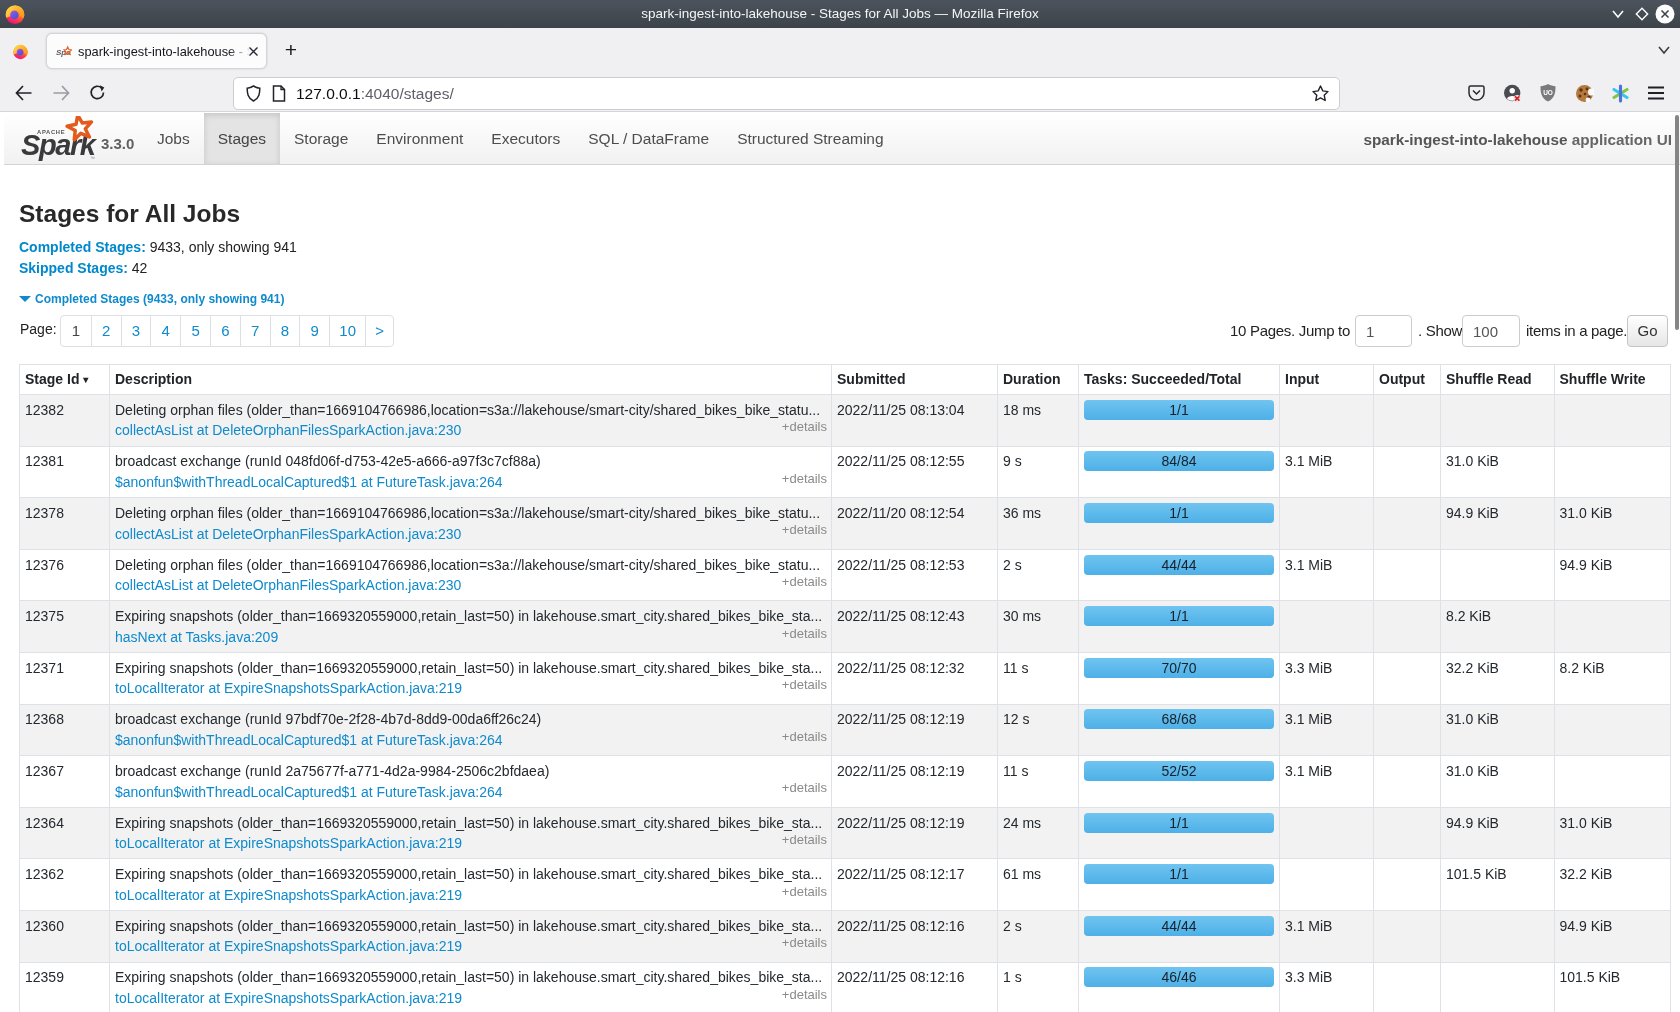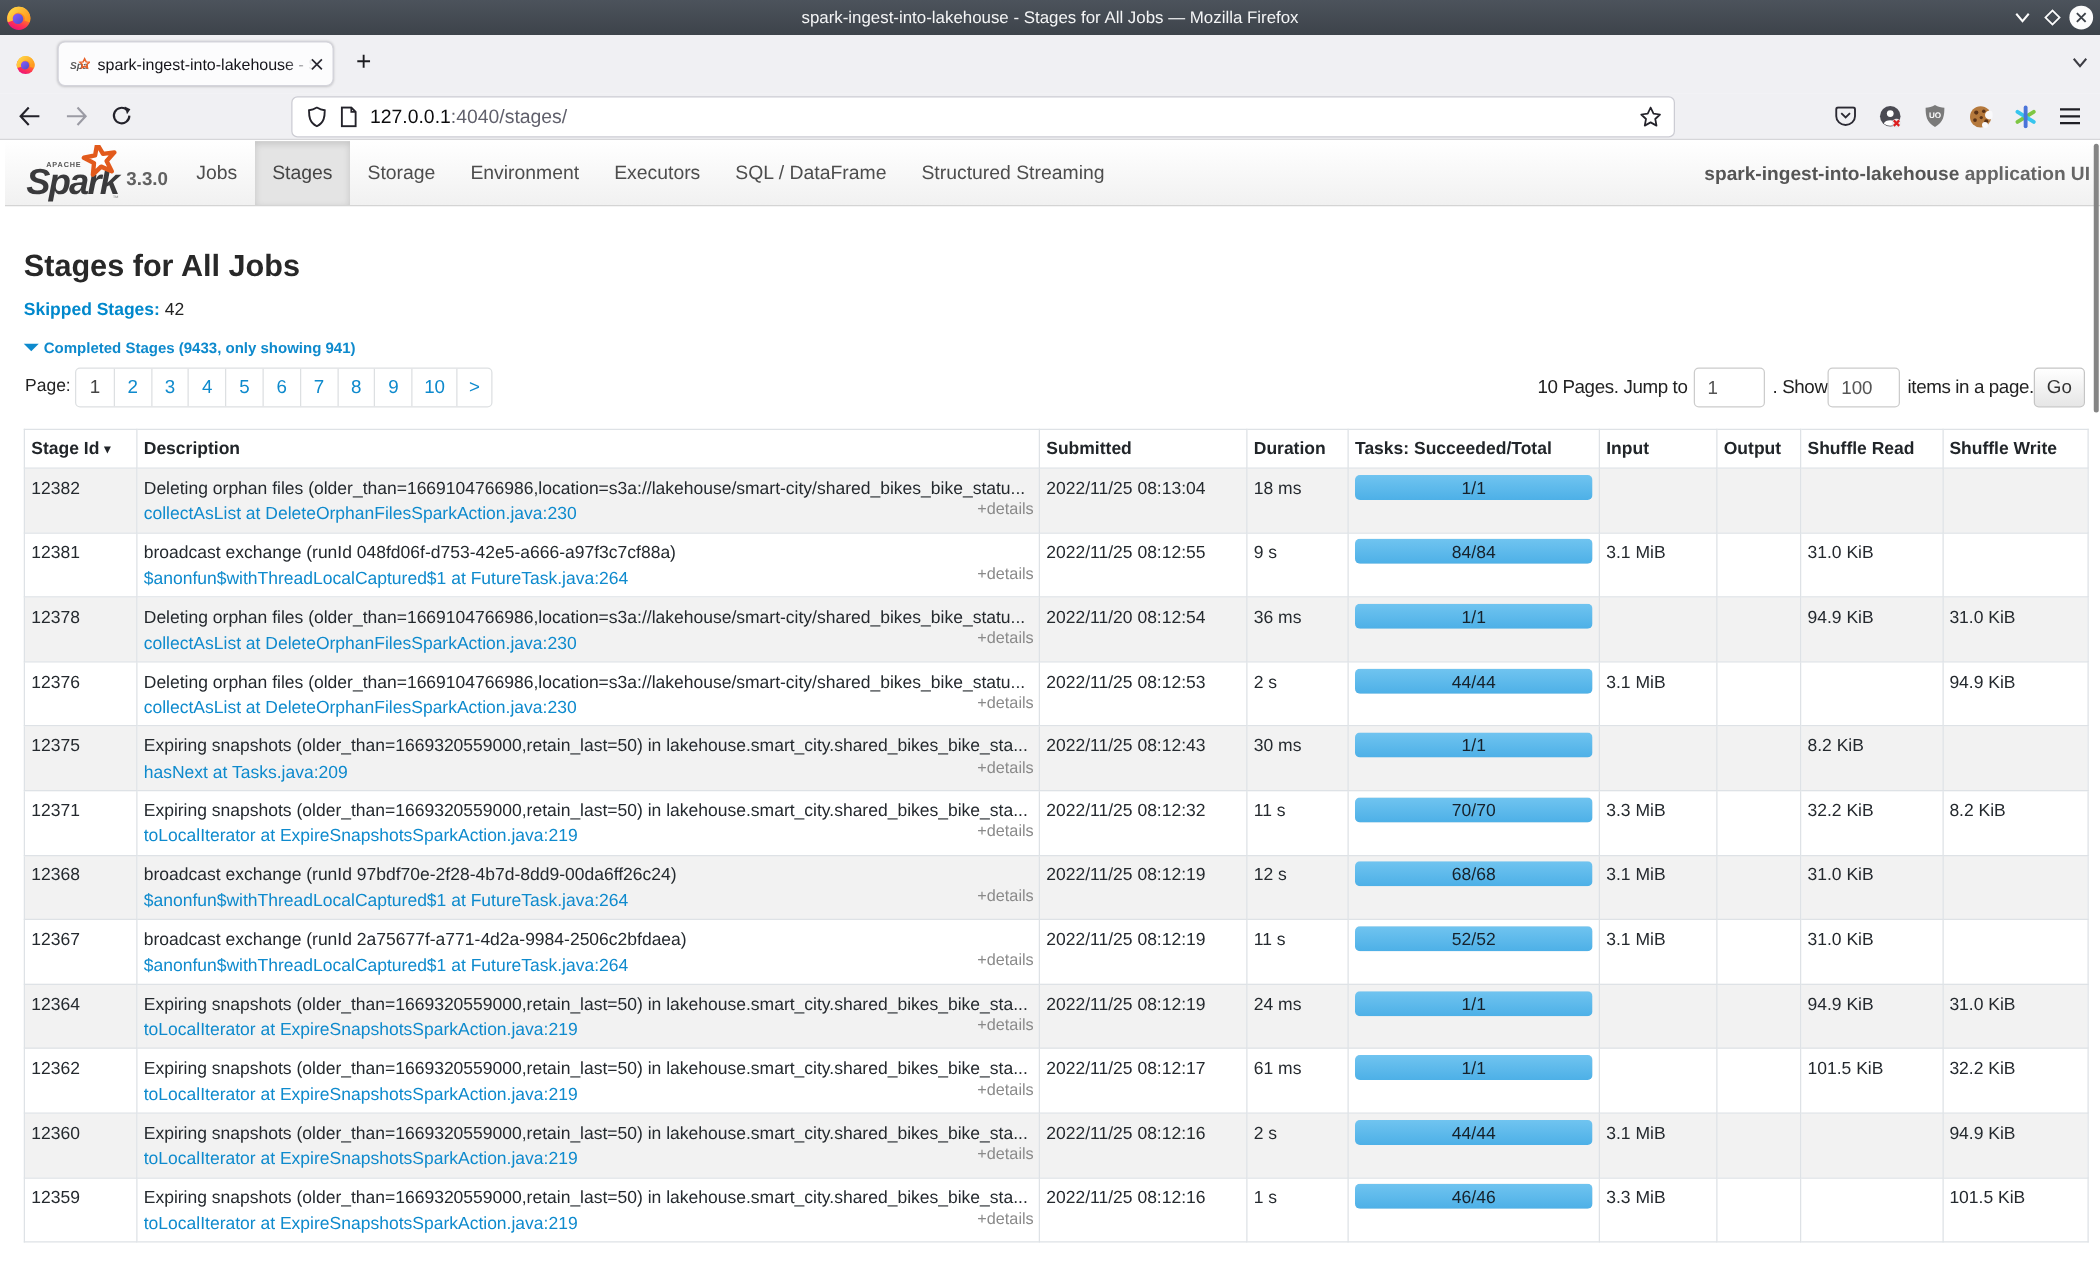--- a/index.html
+++ b/index.html
@@ -238,20 +238,21 @@
         </li>
       <li>
           <a>Structured Streaming</a>
         </li>
     </ul>
     <div id="appname"><b>spark-ingest-into-lakehouse</b> application UI</div>
   </div>
   <div id="content">
     <h3 class="pagetitle">Stages for All Jobs</h3>
     <ul class="stats">
+      <li><b>Completed Stages:</b> 9433, only showing 941</li>
       <li><b>Skipped Stages:</b> 42</li>
     </ul>
     <h4 class="collapse"><span class="caret"></span>Completed Stages (9433, only showing 941)</h4>
     <div id="pagerow">
       <div id="pagelabel">Page:</div>
       <div id="pages">
         <span class="pg cur">1</span>
           <span class="pg">2</span>
           <span class="pg">3</span>
           <span class="pg">4</span>

